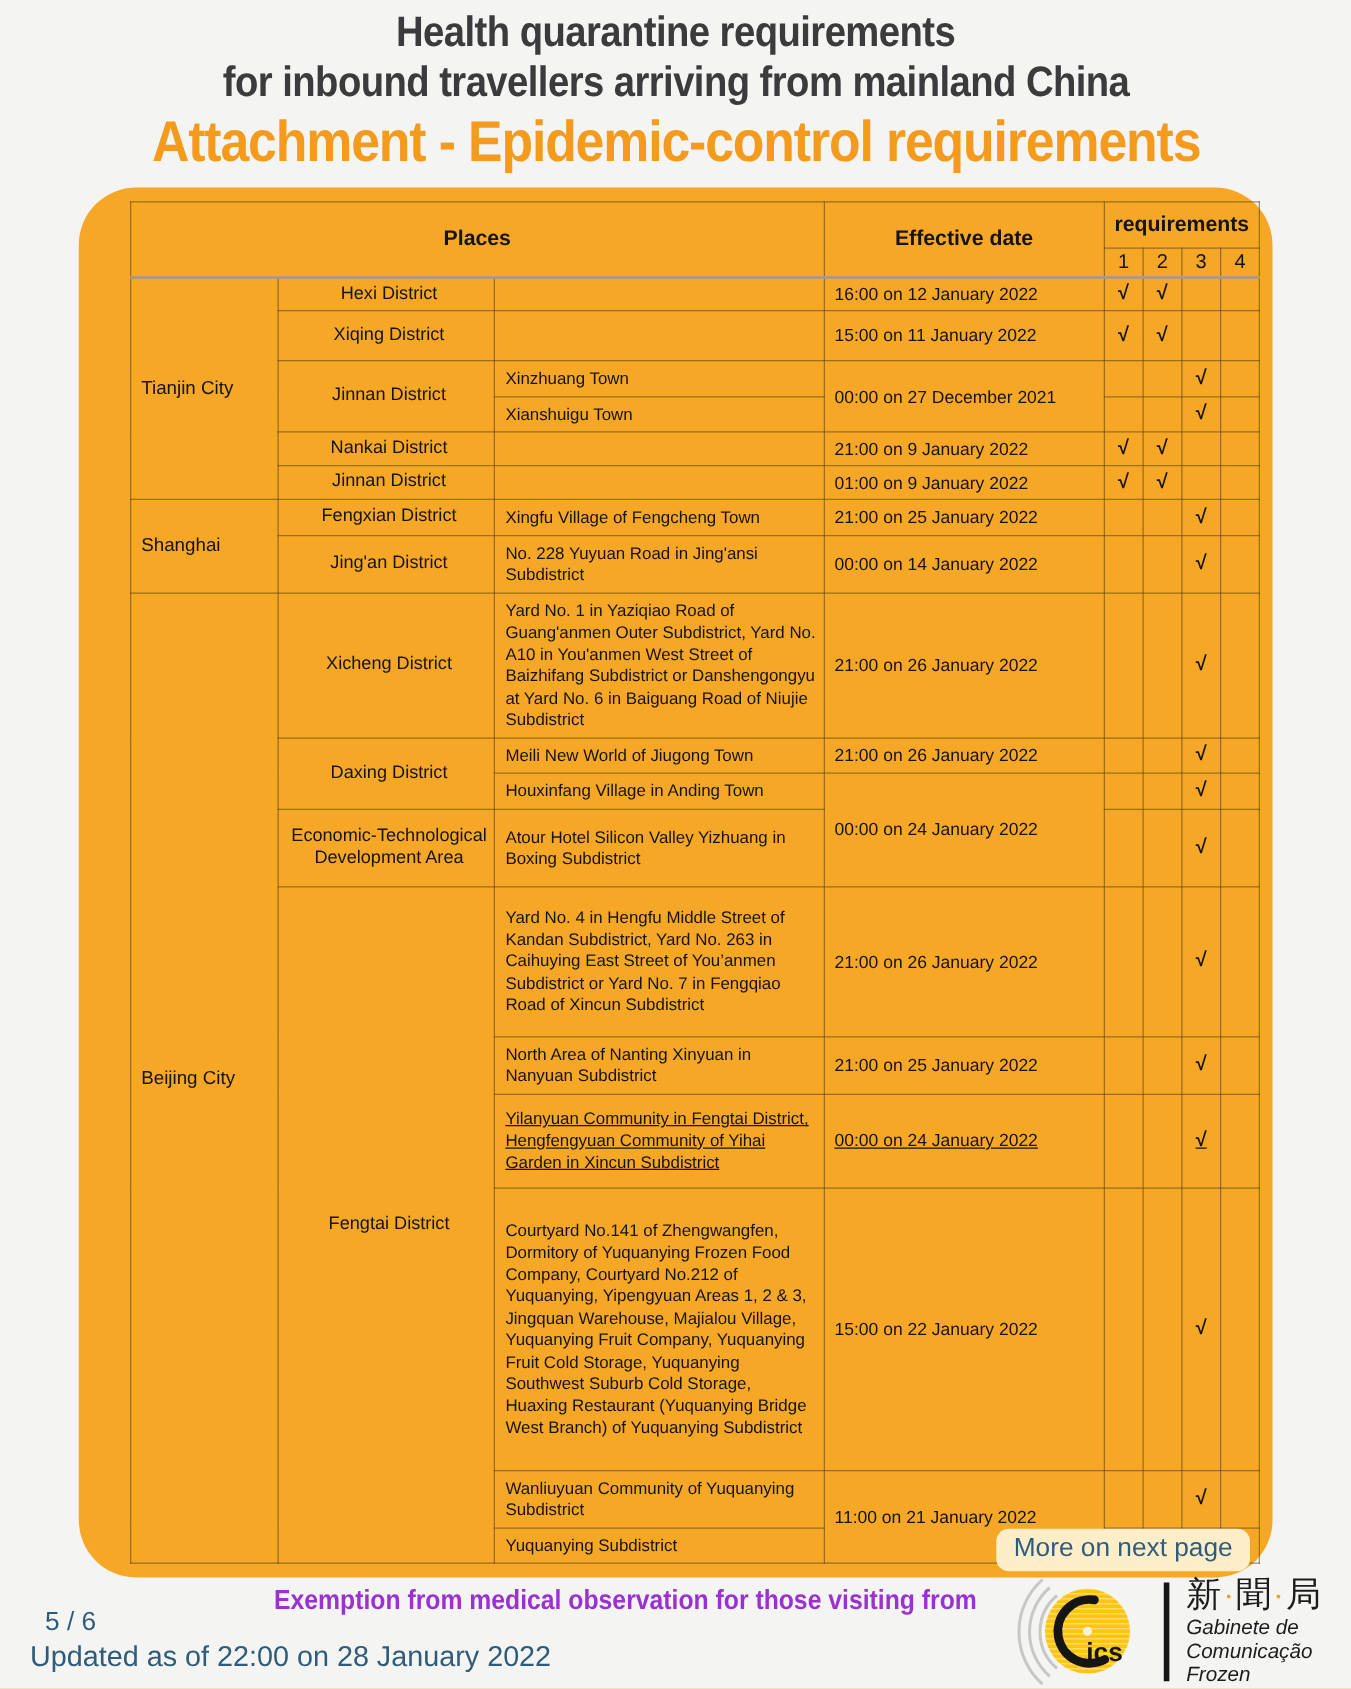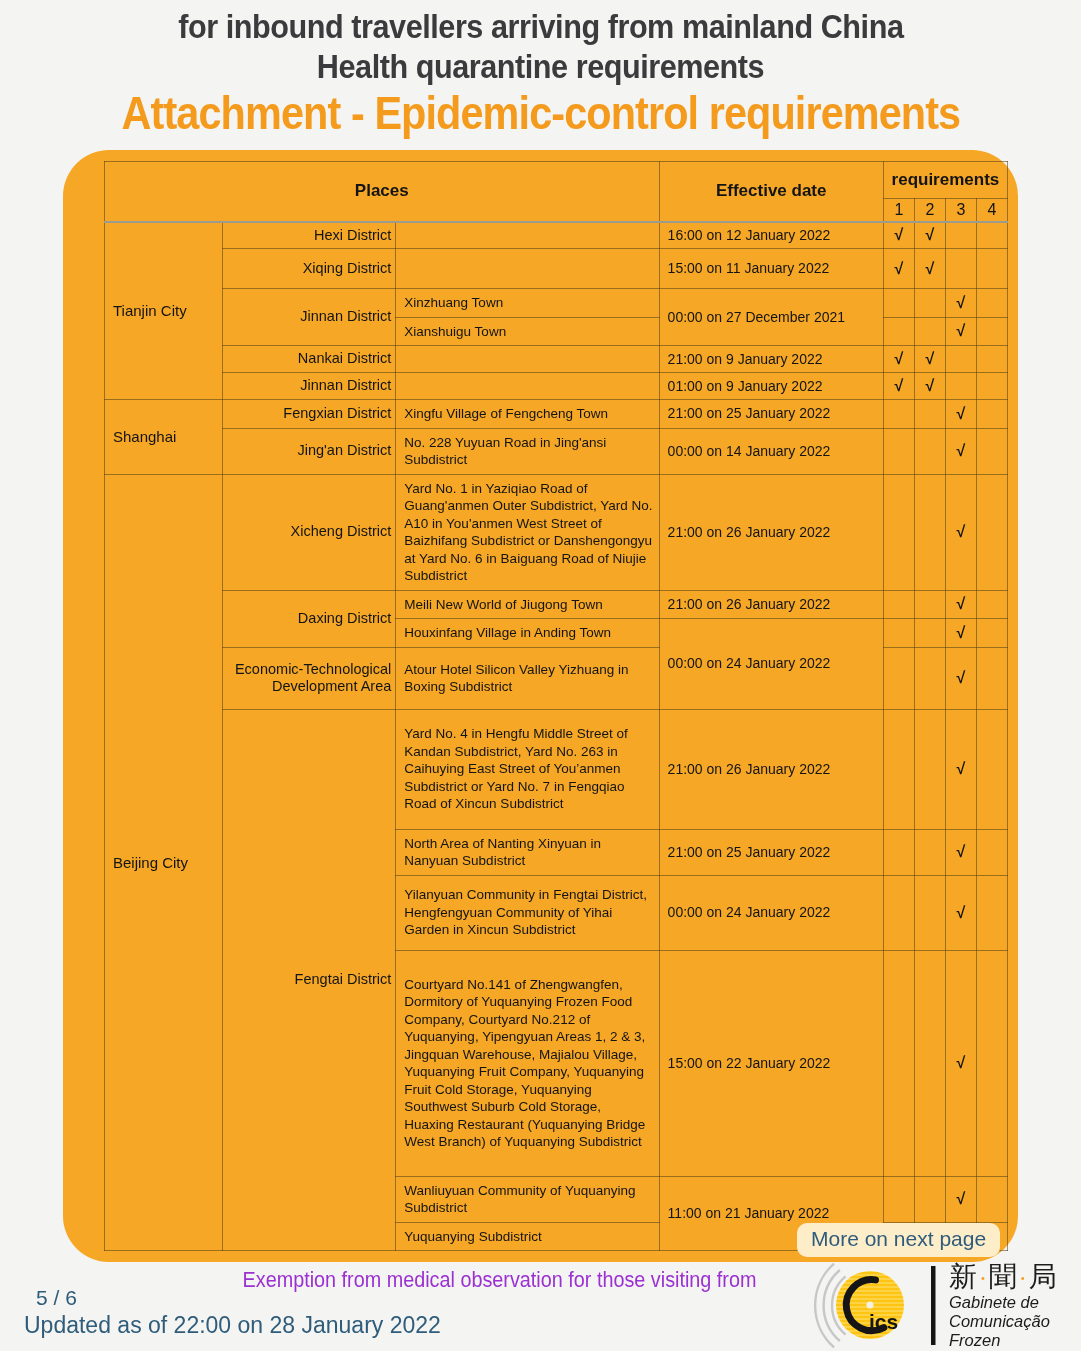--- a/index.html
+++ b/index.html
@@ -23,50 +23,50 @@
   }
   table.req td, table.req th{
     border:1px solid rgba(78,64,22,0.55);
     vertical-align:middle;
     overflow:hidden;
   }
   table.req thead th{font-weight:bold;font-size:17px;text-align:center;padding:0;}
   table.req thead tr.nums th{font-weight:normal;font-size:16px;}
   table.req tbody tr:first-child td{border-top:2px solid #9b9b92;}
   td.c-city{font-size:15px;text-align:left;padding:2px 4px 2px 8px;}
-  td.c-district{font-size:14.5px;text-align:right;padding:2px 4px 2px 8px;line-height:17.5px;}
+  td.c-district{font-size:14.5px;text-align:center;padding:2px 4px 2px 8px;line-height:17.5px;}
   td.c-place{font-size:13.5px;text-align:left;padding:5px 6px 5px 8px;line-height:17.5px;}
   td.c-date{font-size:14px;text-align:left;padding:2px 4px 2px 8px;line-height:17px;}
   td.c-check{font-size:16px;text-align:center;padding:0;font-weight:bold;}
   .pill{
     position:absolute;left:797px;top:1223px;
     background:#fdeec9;border-radius:10px;
     padding:4px 14px 6px 14px;
     font-size:21px;color:#2f5b7d;
   }
   .page-num{position:absolute;left:36px;top:1286px;font-size:21px;color:#2f5c7a;}
   .updated{position:absolute;left:24px;top:1312px;font-size:23px;color:#2f5c7a;}
   .exemption{
     position:absolute;left:180px;top:1266px;width:640px;text-align:center;
-    color:#9c31d2;font-weight:normal;font-size:22px;line-height:27px;
+    color:#9c31d2;font-weight:bold;font-size:22px;line-height:27px;
   }
   .logo{position:absolute;left:795px;top:1260px;width:284px;height:91px;display:flex;align-items:center;}
   .logo-mark{width:146px;height:91px;flex:0 0 auto;}
   .logo-text{padding-left:8px;color:#1c1c1c;}
   .cjk-line{font-size:28px;line-height:30px;letter-spacing:1px;white-space:nowrap;}
   .cjk-char{display:inline-block;}
   .cjk-char:not(:last-child)::after{content:"\2022";color:#f59b1e;font-size:11px;vertical-align:4px;margin:0 3px;}
   .pt-line{font-style:italic;font-size:16.5px;line-height:19px;}
 </style>
 </head>
 <body>
 
 <div class="title-block">
+  <div class="title-line"><span class="condensed">Health quarantine requirements</span></div>
   <div class="title-line"><span class="condensed">for inbound travellers arriving from mainland China</span></div>
-  <div class="title-line"><span class="condensed">Health quarantine requirements</span></div>
   <div class="subtitle"><span class="condensed">Attachment - Epidemic-control requirements</span></div>
 </div>
 
 <div class="panel"></div>
 
 <table class="req">
   <colgroup>
     <col style="width:118px">
       <col style="width:173px">
       <col style="width:263px">
@@ -207,21 +207,21 @@
         <td class="c-check"></td>
       </tr>
       <tr style="height: 45px;">
         <td class="c-place">North Area of Nanting Xinyuan in Nanyuan Subdistrict</td>
         <td class="c-date">21:00 on 25 January 2022</td>
         <td class="c-check"></td>
         <td class="c-check"></td>
         <td class="c-check">√</td>
         <td class="c-check"></td>
       </tr>
-      <tr style="height: 75px;">
+      <tr style="height: 75px; text-decoration: underline;">
         <td class="c-place">Yilanyuan Community in Fengtai District, Hengfengyuan Community of Yihai Garden in Xincun Subdistrict</td>
         <td class="c-date">00:00 on 24 January 2022</td>
         <td class="c-check"></td>
         <td class="c-check"></td>
         <td class="c-check">√</td>
         <td class="c-check"></td>
       </tr>
       <tr style="height: 226px;">
         <td class="c-place">Courtyard No.141 of Zhengwangfen, Dormitory of Yuquanying Frozen Food Company, Courtyard No.212 of Yuquanying, Yipengyuan Areas 1, 2 &amp; 3, Jingquan Warehouse, Majialou Village, Yuquanying Fruit Company, Yuquanying Fruit Cold Storage, Yuquanying Southwest Suburb Cold Storage, Huaxing Restaurant (Yuquanying Bridge West Branch) of Yuquanying Subdistrict</td>
         <td class="c-date">15:00 on 22 January 2022</td>

